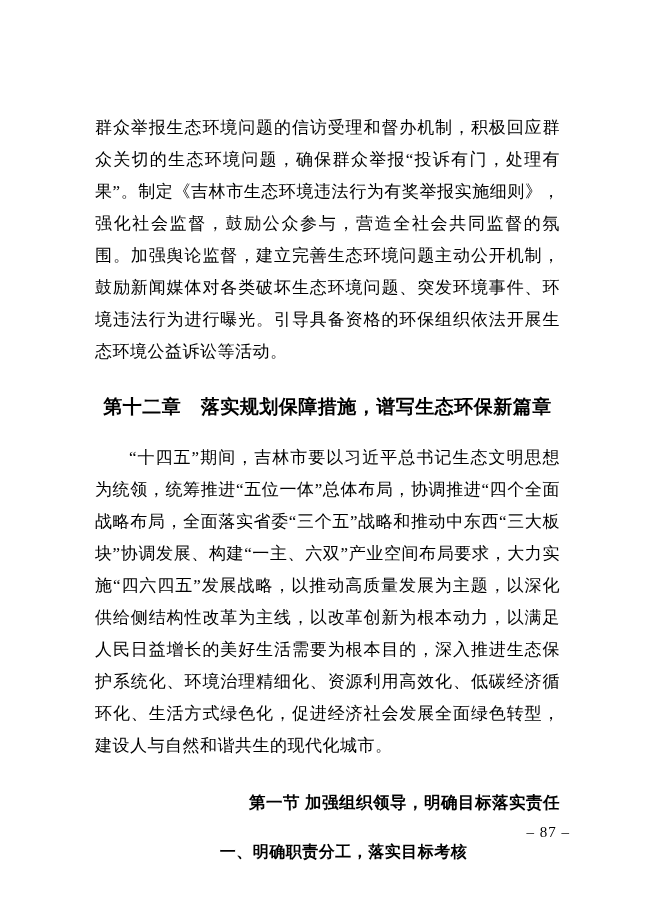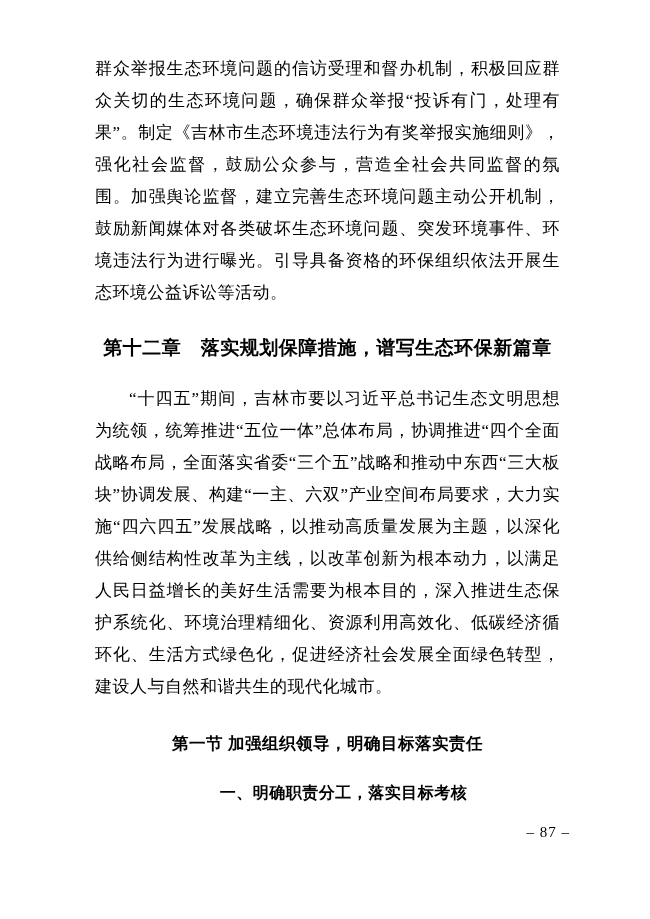--- a/index.html
+++ b/index.html
@@ -15,21 +15,21 @@
     position: relative;
     overflow: hidden;
   }
   .page {
     position: absolute;
     top: 0;
     left: 0;
     width: 650px;
     height: 919px;
     box-sizing: border-box;
-    padding: 53px 90px 0 95px;
+    padding: 112px 90px 0 95px;
   }
   .para {
     font-size: 17px;
     line-height: 32px;
     text-align: justify;
     margin: 0;
     letter-spacing: 0.5px;
   }
   .para.indent {
     text-indent: 2em;
@@ -38,21 +38,21 @@
     font-size: 19px;
     font-weight: bold;
     text-align: center;
     margin: 26px 0 22px 0;
     letter-spacing: 0.5px;
     font-family: "Liberation Serif", serif;
   }
   .section-heading {
     font-size: 16.5px;
     font-weight: bold;
-    text-align: center;
+    text-align: right;
     margin: 30px 0 0 0;
     letter-spacing: 0.5px;
     font-family: "Liberation Sans", sans-serif;
   }
   .subsection-heading {
     font-size: 16px;
     font-weight: bold;
     text-align: center;
     text-indent: 2em;
     margin: 28px 0 0 0;

